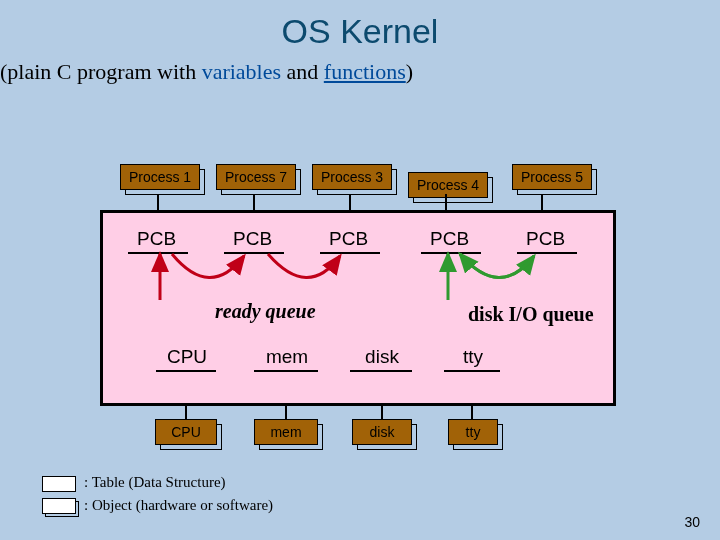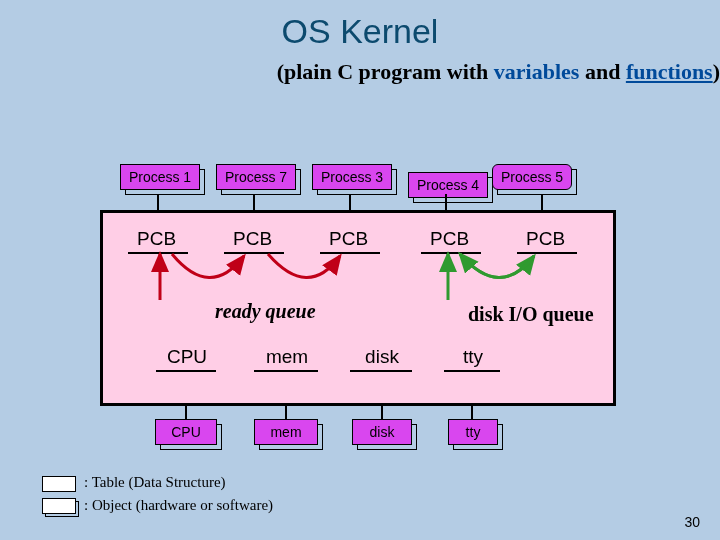--- a/index.html
+++ b/index.html
@@ -14,31 +14,30 @@
   .title {
     font-family: Arial, sans-serif;
     font-size: 34px;
     text-align: center;
     margin-top: 12px;
     color: #0c4a6e;
   }
   .subtitle {
     font-family: "Times New Roman", serif;
     font-size: 22px;
-    text-align: right;
+    text-align: left;
     margin-top: 8px;
     color: #000;
-    font-weight: bold;
   }
   .subtitle .vars { color: #004a9a; }
   .subtitle .funcs { color: #004a9a; text-decoration: underline; }
 
   .box3d {
     position: absolute;
-    background: #d946ef;
+    background: #a16207;
     border: 1.5px solid #000;
   }
   .box3d::before {
     content: "";
     position: absolute;
     bottom: -6px;
     right: -6px;
     width: 100%;
     height: 100%;
     border: 1.5px solid #000;
@@ -150,21 +149,21 @@
   </div>
 <div class="box3d" style="left:216px; top:164px; width:78px; height:24px;">
     <span class="proc-label">Process 7</span>
   </div>
 <div class="box3d" style="left:312px; top:164px; width:78px; height:24px;">
     <span class="proc-label">Process 3</span>
   </div>
 <div class="box3d" style="left:408px; top:172px; width:78px; height:24px;">
     <span class="proc-label">Process 4</span>
   </div>
-<div class="box3d" style="left:492px; top:164px; width:78px; height:24px;border-radius:6px;">
+<div class="box3d" style="left:512px; top:164px; width:78px; height:24px;">
     <span class="proc-label">Process 5</span>
   </div>
 
 <div class="stem" style="left:157px; top:194px; height:19px;"></div>
 <div class="stem" style="left:253px; top:194px; height:19px;"></div>
 <div class="stem" style="left:349px; top:194px; height:19px;"></div>
 <div class="stem" style="left:445px; top:194px; height:19px;"></div>
 <div class="stem" style="left:541px; top:194px; height:19px;"></div>
 
 <div class="kernel-frame"></div>

